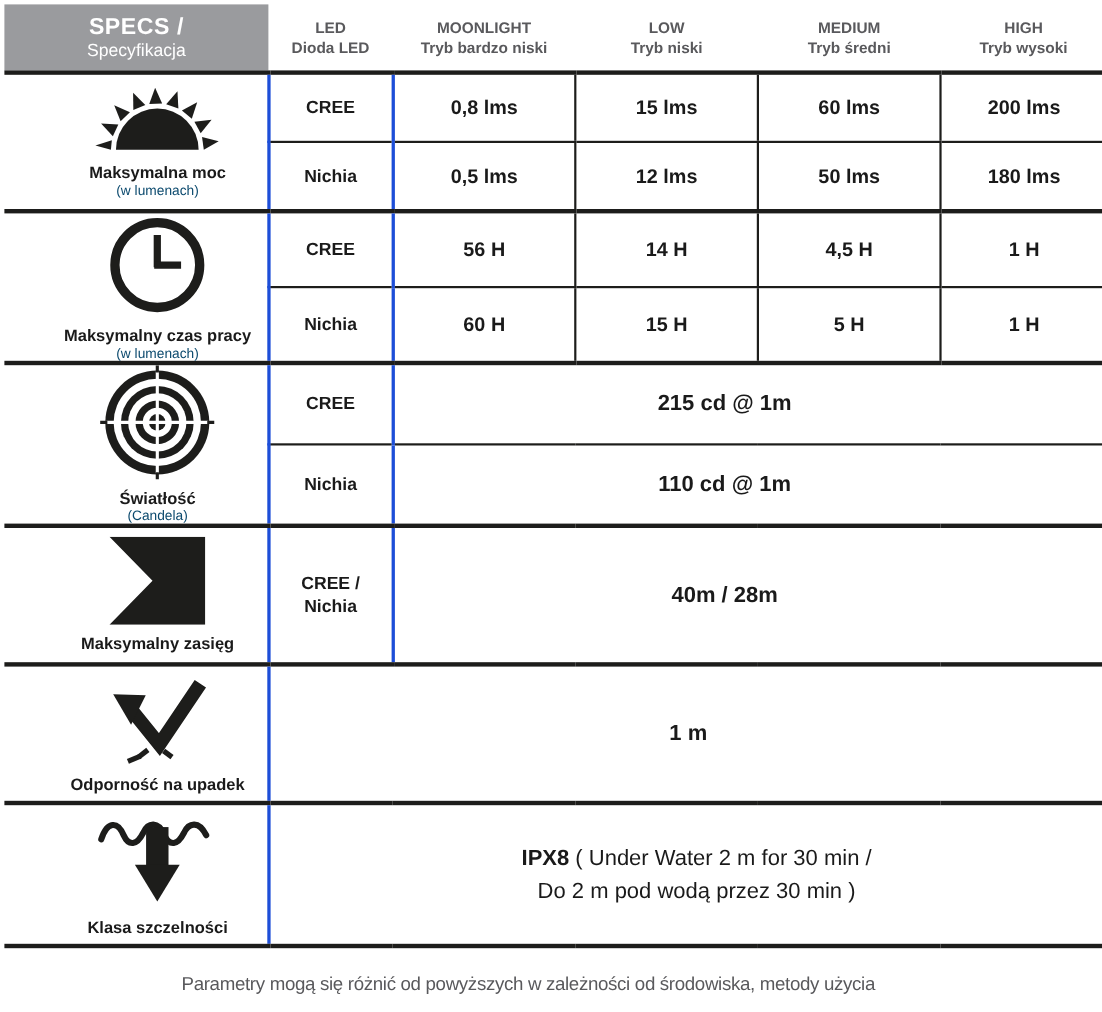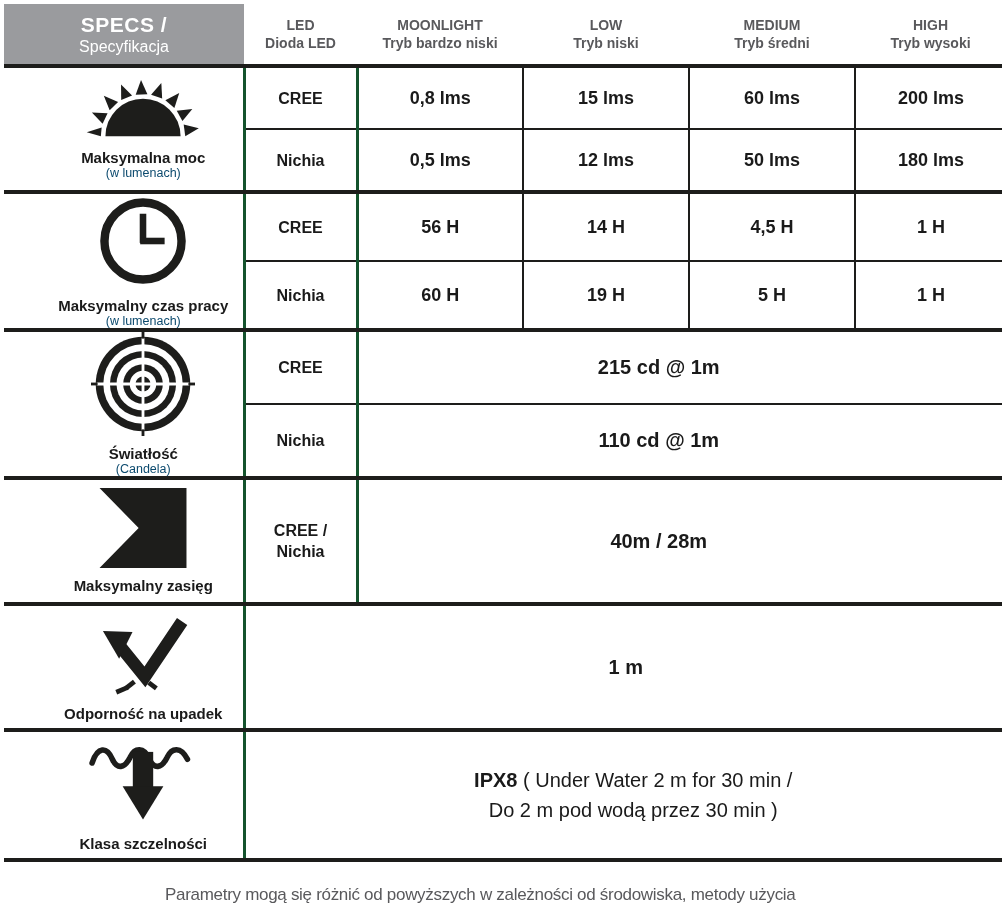--- a/index.html
+++ b/index.html
@@ -15,21 +15,21 @@
     border-collapse:collapse;
     table-layout:fixed;
     width:1002px;
     margin:4px;padding:0;
   }
   td{padding:0;margin:0;vertical-align:middle;text-align:center;}
 
   
   .bb4{border-bottom:4px solid #1d1d1b;}
   .bb2{border-bottom:2px solid #1d1d1b;}
-  .br3{border-right:3px solid #14532d;text-align:center;}
+  .br3{border-right:3px solid #1d4ed8;text-align:center;}
   .bl2{border-left:2px solid #1d1d1b;}
 
   
   .specs-box{
     width:100%;height:60px;background:#9a9b9e;
     display:flex;flex-direction:column;align-items:center;justify-content:center;
     color:#ffffff;
   }
   .specs-title{font-size:21px;font-weight:bold;line-height:25px;letter-spacing:.5px;}
   .specs-sub{font-size:16px;font-weight:normal;line-height:20px;}
@@ -163,21 +163,21 @@
     </td>
     <td class="led-cell br3 bb2">CREE</td>
     <td class="val-cell bb2">56 H</td>
     <td class="val-cell bb2 bl2">14 H</td>
     <td class="val-cell bb2 bl2">4,5 H</td>
     <td class="val-cell bb2 bl2">1 H</td>
   </tr>
   <tr style="height:62px">
     <td class="led-cell br3 bb4">Nichia</td>
     <td class="val-cell bb4">60 H</td>
-    <td class="val-cell bb4 bl2">19 H</td>
+    <td class="val-cell bb4 bl2">15 H</td>
     <td class="val-cell bb4 bl2">5 H</td>
     <td class="val-cell bb4 bl2">1 H</td>
   </tr>
 
   <tr style="height:62px">
     <td rowspan="2" class="spec-cell br3 bb4">
       <div class="spec-inner">
         <svg width="104" height="104" viewBox="0 0 110 110">
           <circle class="ink" cx="55" cy="55" r="50"></circle>
           <circle cx="55" cy="55" r="42" fill="#ffffff"></circle>

